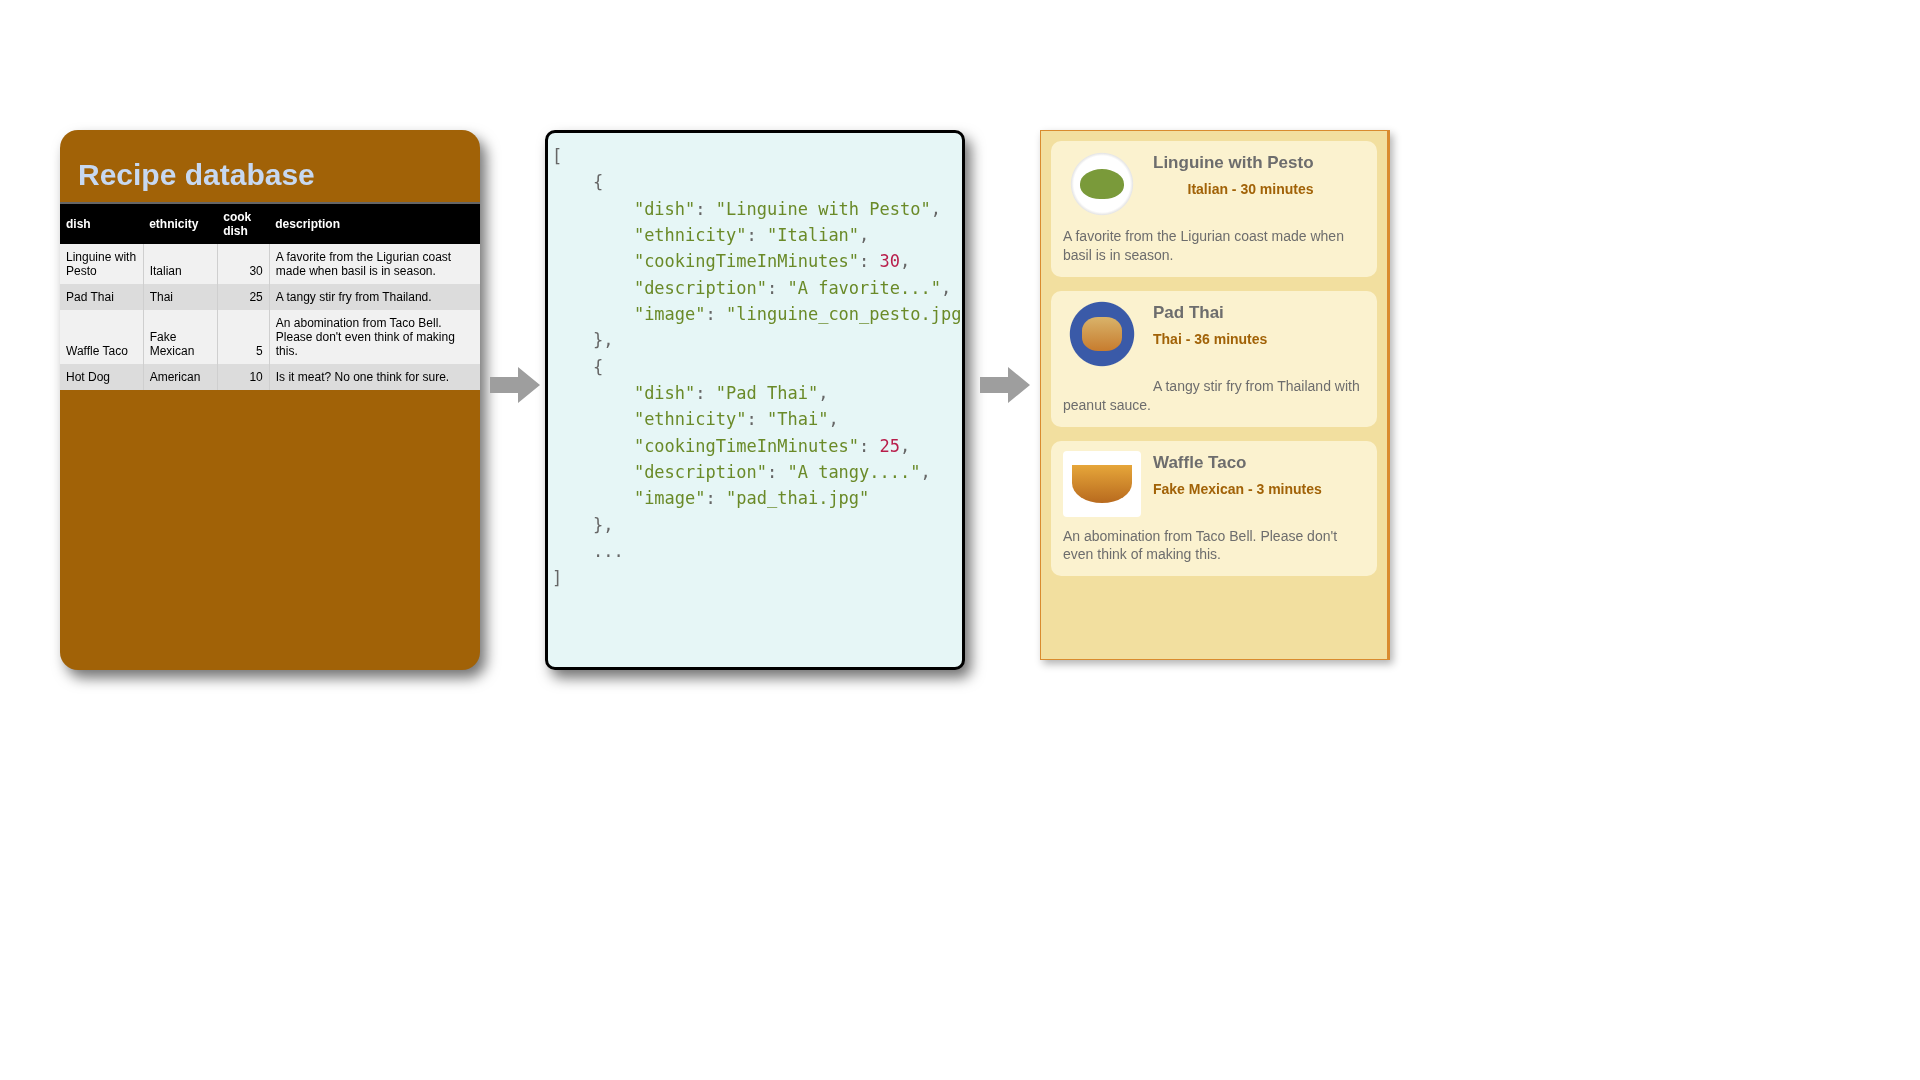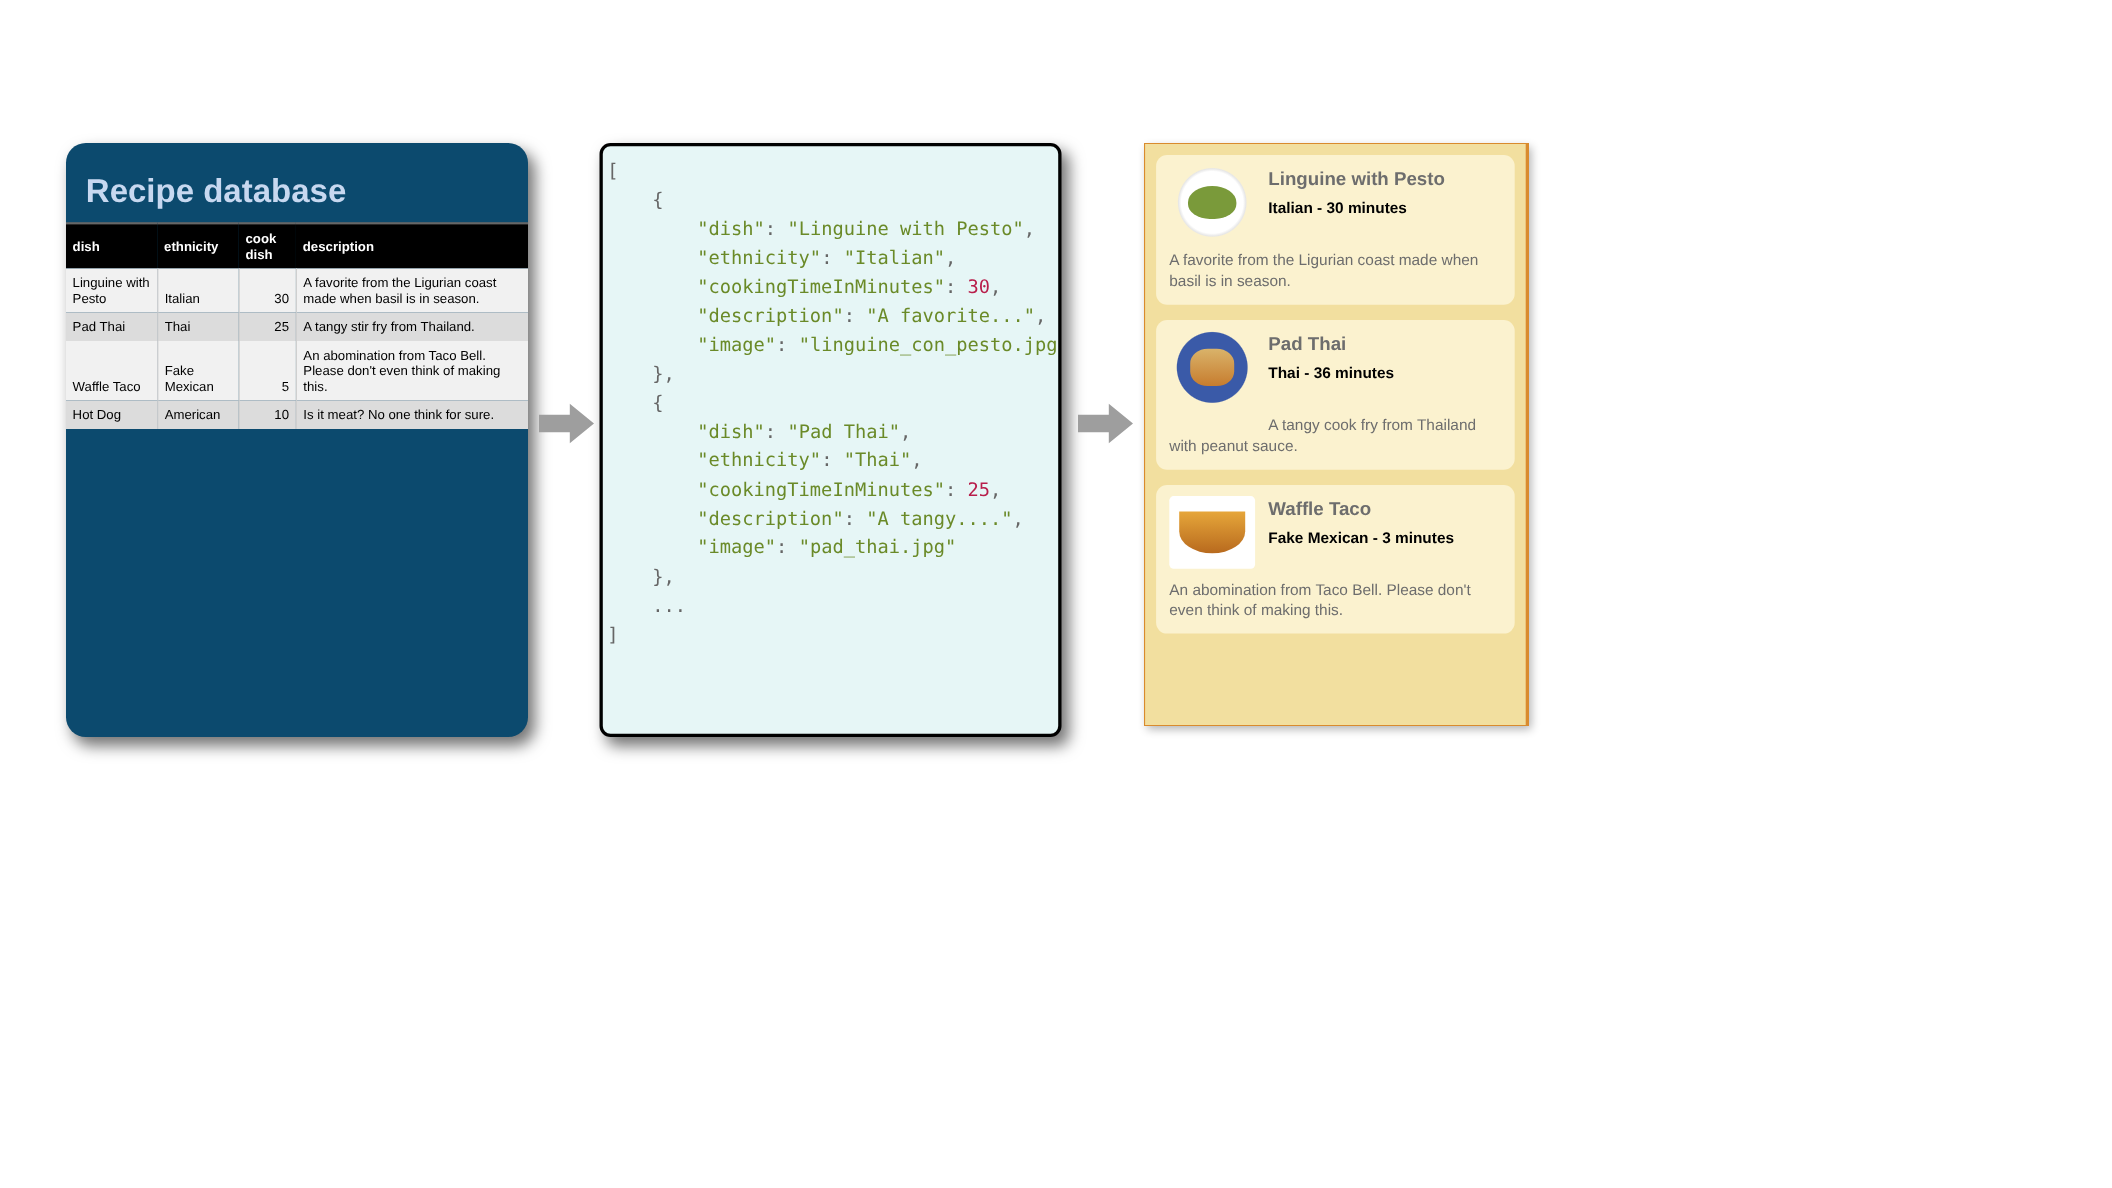--- a/index.html
+++ b/index.html
@@ -16,21 +16,21 @@
     height: 1080px;
   }
 
   
   .panel-db {
     position: absolute;
     left: 60px;
     top: 130px;
     width: 420px;
     height: 540px;
-    background: #0c4a6e;
+    background: #a16207;
     border-radius: 18px;
     box-shadow: 6px 8px 14px rgba(0,0,0,0.55);
     overflow: hidden;
     color: #fff;
   }
   .panel-db .title {
     font-size: 30px;
     font-weight: bold;
     color: #c7d8f0;
     padding: 28px 18px 10px 18px;
@@ -124,22 +124,23 @@
   .thumb.waffle { background:#fff; }
   .thumb.waffle::after { content:""; width:60px; height:38px; background: linear-gradient(#e6a63a,#b86a1e); border-radius: 0 0 30px 30px / 0 0 20px 20px; }
   .card-title {
     font-weight: bold;
     color: #6d6d6d;
     font-size: 17px;
     margin: 2px 0 8px 0;
   }
   .card-sub {
     font-weight: bold;
-    color: #000000;
+    color: #a16207;
     font-size: 14px;
+    text-align: right;
   }
   .card-desc {
     color: #6d6d6d;
     font-size: 14px;
     margin-top: 10px;
     line-height: 1.35;
   }
 
   
   .arrow {
@@ -220,21 +221,21 @@
       <div class="card-desc">A favorite from the Ligurian coast made when basil is in season.</div>
     </div>
     <div class="card">
       <div class="hdr">
         <div class="thumb plate-blue"></div>
         <div>
           <div class="card-title">Pad Thai</div>
           <div class="card-sub">Thai - 36 minutes</div>
         </div>
       </div>
-      <div class="card-desc" style="text-indent:90px;">A tangy cook fry from Thailand with peanut sauce.</div>
+      <div class="card-desc" style="text-indent:90px;">A tangy stir fry from Thailand with peanut sauce.</div>
     </div>
     <div class="card">
       <div class="hdr">
         <div class="thumb waffle"></div>
         <div>
           <div class="card-title">Waffle Taco</div>
           <div class="card-sub">Fake Mexican - 3 minutes</div>
         </div>
       </div>
       <div class="card-desc">An abomination from Taco Bell. Please don't even think of making this.</div>

